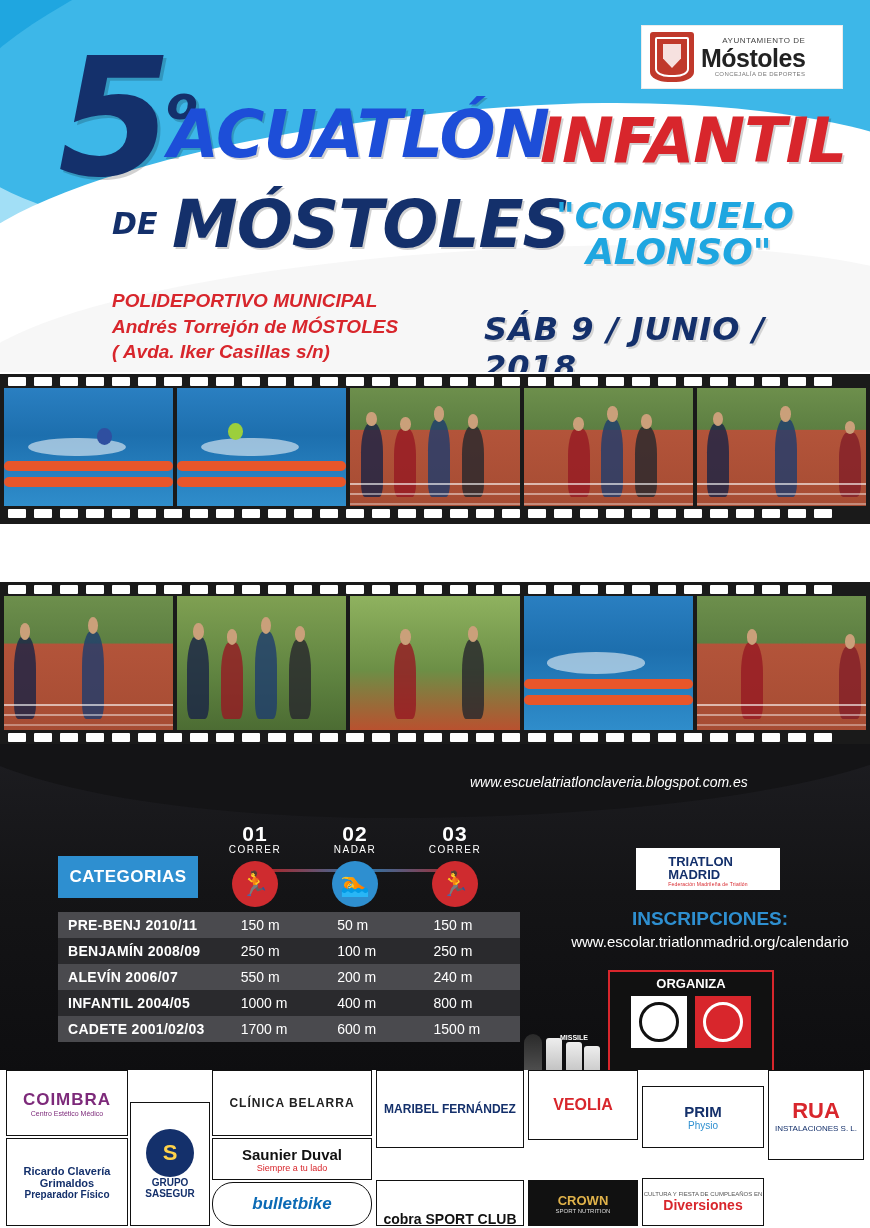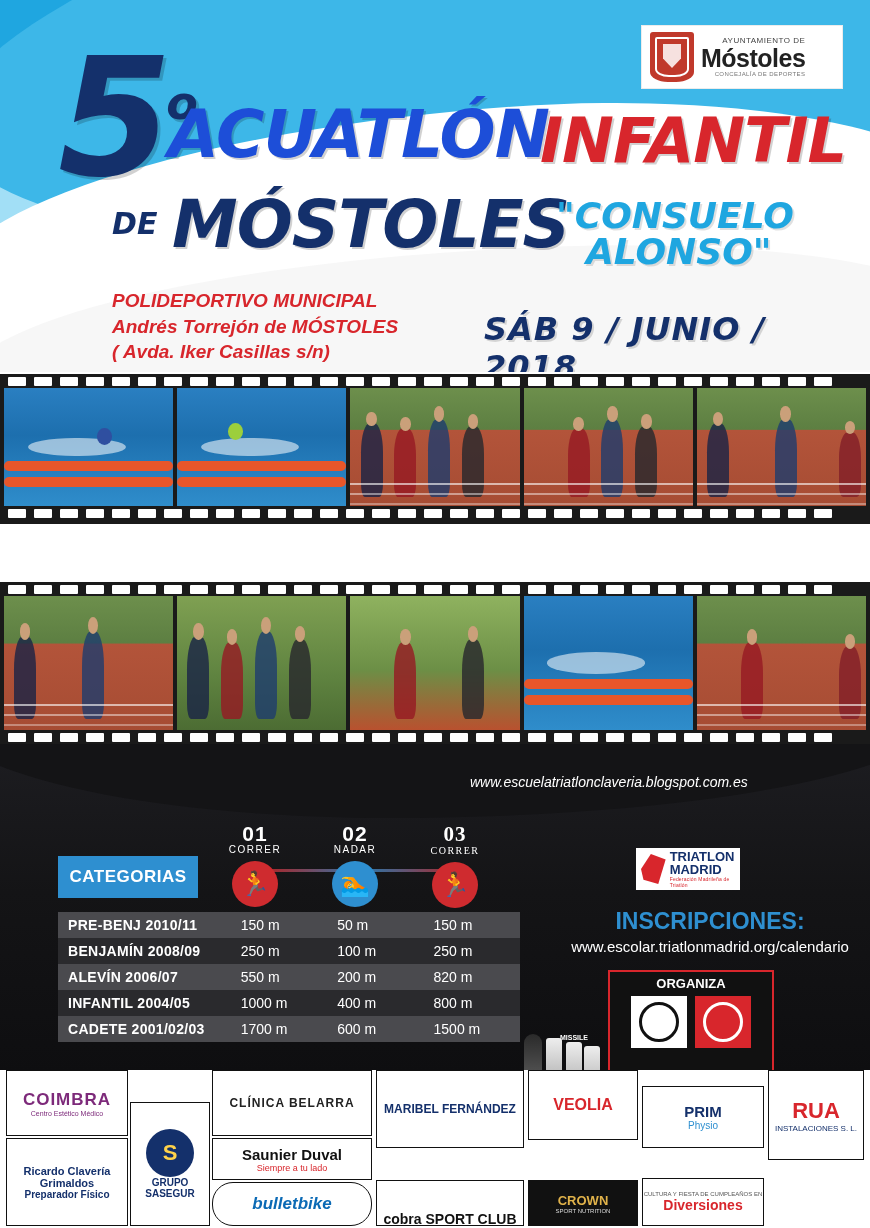--- a/index.html
+++ b/index.html
@@ -211,51 +211,51 @@
   .seg .lbl { font-size: 10px; letter-spacing: 1.5px; margin-top: -2px; }
   .seg .circ {
     width: 46px; height: 46px; border-radius: 50%;
     margin: 6px auto 0; display: flex; align-items: center; justify-content: center;
     font-size: 24px; color: #fff;
   }
   .seg .circ.red { background: #cf2b2f; }
   .seg .circ.blue { background: #2e8fd0; }
   .seg.s1 { left: 0; }
   .seg.s2 { left: 100px; }
-  .seg.s3 { left: 200px; font-family: Liberation Serif, serif; }
+  .seg.s3 { left: 200px; }
   .seg-line {
     position: absolute; top: 125px; left: 268px; width: 190px; height: 3px;
     background: linear-gradient(90deg,#cf2b2f,#2e8fd0,#cf2b2f);
     opacity: .8;
   }
 
   table.cats {
     position: absolute; left: 58px; top: 168px; width: 462px;
     border-collapse: collapse; color: #fff; font-size: 14px;
   }
   table.cats td { height: 26px; padding: 0 10px; }
   table.cats tr.odd td { background: #4a4a4e; }
   table.cats tr.even td { background: #2a2a2d; }
   table.cats td.name { width: 172px; font-weight: bold; letter-spacing: .3px; }
   table.cats td.val { width: 96px; }
 
   
   .tm-logo {
-    position: absolute; left: 636px; top: 104px; width: 104px; height: 42px;
-    background: #ffffff; display: flex; align-items: center; gap: 4px; padding: 3px 5px;
+    position: absolute; left: 636px; top: 104px; width: 144px; height: 42px;
+    background: #ffffff; display: flex; align-items: center; gap: 4px; padding: 3px 5px; flex-direction: column;
   }
   .tm-logo .mark { width: 30px; height: 30px; background: #d8262c; clip-path: polygon(0 50%,40% 0,100% 18%,70% 100%,10% 86%); }
   .tm-logo .txt .a { font-size: 13px; font-weight: bold; color: #14306b; line-height: 1; }
   .tm-logo .txt .b { font-size: 13px; font-weight: bold; color: #14306b; line-height: 1; }
   .tm-logo .txt .c { font-size: 5px; color: #d8262c; letter-spacing: .2px; }
 
   .inscr {
     position: absolute; left: 560px; top: 164px; width: 300px; text-align: center;
   }
-  .inscr .h { color: #2e8fd0; font-size: 23px; font-weight: bold; }
+  .inscr .h { color: #2e8fd0; font-size: 19px; font-weight: bold; }
   .inscr .u { color: #ffffff; font-size: 15px; margin-top: 3px; }
 
   .organiza {
     position: absolute; left: 608px; top: 226px; width: 166px; height: 116px;
     border: 2px solid #d8262c; background: #111;
   }
   .organiza .ttl { color: #fff; font-size: 13px; font-weight: bold; text-align: center; margin-top: 4px; }
   .organiza .logos { display: flex; gap: 8px; justify-content: center; margin-top: 5px; }
   .organiza .lg { width: 56px; height: 52px; background: #fff; display:flex; align-items:center; justify-content:center; }
   .organiza .lg.red { background: #d8262c; }
@@ -614,21 +614,21 @@
         <tr class="even">
           <td class="name">BENJAMÍN 2008/09</td>
           <td class="val">250 m</td>
           <td class="val">100 m</td>
           <td class="val">250 m</td>
         </tr>
         <tr class="odd">
           <td class="name">ALEVÍN 2006/07</td>
           <td class="val">550 m</td>
           <td class="val">200 m</td>
-          <td class="val">820 m</td>
+          <td class="val">240 m</td>
         </tr>
         <tr class="even">
           <td class="name">INFANTIL 2004/05</td>
           <td class="val">1000 m</td>
           <td class="val">400 m</td>
           <td class="val">800 m</td>
         </tr>
         <tr class="odd">
           <td class="name">CADETE 2001/02/03</td>
           <td class="val">1700 m</td>

